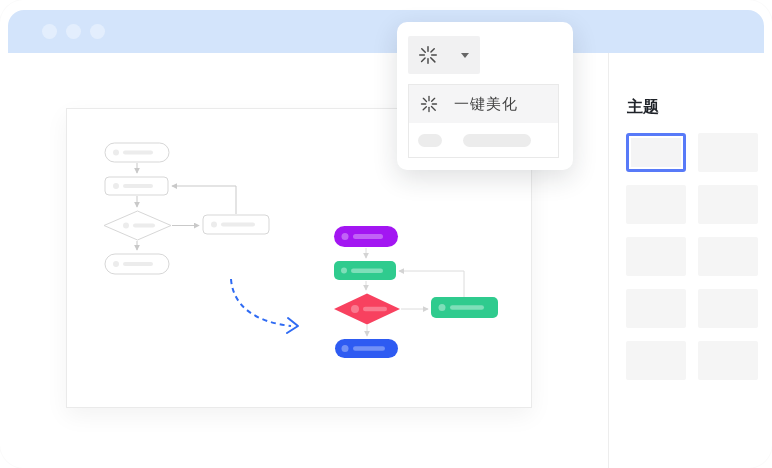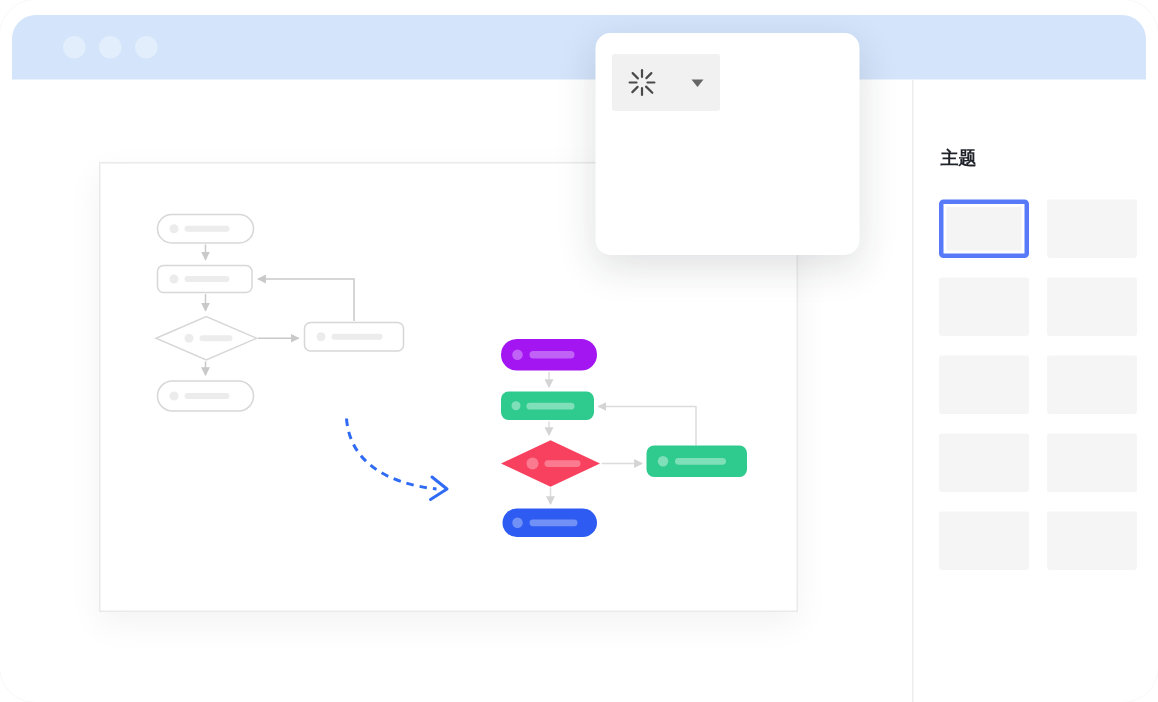--- a/index.html
+++ b/index.html
@@ -51,21 +51,21 @@
   }
   .menu-item .burst{margin-left:10px;}
   .menu-item-label{margin-left:15px;font-size:15px;color:#3f3f3f;letter-spacing:1px;}
   .menu-skeleton{height:34px;display:flex;align-items:center;}
   .pill{background:#ececec;border-radius:7px;height:13px;}
   .pill.small{width:24px;margin-left:9px;}
   .pill.big{width:68px;margin-left:21px;}
   
   .divider{position:absolute;left:608px;top:53px;bottom:0;width:1px;background:#ededed;}
   .sidebar-title{
-    position:absolute;left:627px;top:97px;font-size:12px;font-weight:700;color:#1f2329;
+    position:absolute;left:627px;top:97px;font-size:16px;font-weight:700;color:#1f2329;
   }
   .theme-grid{
     position:absolute;left:626px;top:133px;width:132px;
     display:grid;grid-template-columns:60px 60px;grid-auto-rows:39px;
     column-gap:12px;row-gap:13px;
   }
   .thumb{background:#f5f5f5;border-radius:2px;box-sizing:border-box;cursor:pointer;}
   .thumb.selected{
     background:#fff;border:3px solid #587af8;border-radius:3px;padding:2px;
   }
@@ -178,20 +178,41 @@
           <line x1="16" y1="12" x2="21" y2="12"></line>
           <line x1="5.2" y1="5.2" x2="9" y2="9"></line>
           <line x1="15" y1="15" x2="19.5" y2="19.5"></line>
           <line x1="5" y1="19" x2="8.8" y2="15.2"></line>
           <line x1="15.2" y1="8.8" x2="18.8" y2="5.2"></line>
         </g>
       </svg>
       <span class="caret"></span>
     </button>
 
+    <div class="menu">
+      <div class="menu-item">
+        <svg class="burst" width="20" height="20" viewBox="0 0 24 24">
+          <g stroke="#4a4a4a" stroke-width="1.6" stroke-linecap="round">
+            <line x1="12" y1="3" x2="12" y2="8"></line>
+            <line x1="12" y1="16" x2="12" y2="21"></line>
+            <line x1="3" y1="12" x2="8" y2="12"></line>
+            <line x1="16" y1="12" x2="21" y2="12"></line>
+            <line x1="5.2" y1="5.2" x2="9" y2="9"></line>
+            <line x1="15" y1="15" x2="19.5" y2="19.5"></line>
+            <line x1="5" y1="19" x2="8.8" y2="15.2"></line>
+            <line x1="15.2" y1="8.8" x2="18.8" y2="5.2"></line>
+          </g>
+        </svg>
+        <span class="menu-item-label">一键美化</span>
+      </div>
+      <div class="menu-skeleton">
+        <span class="pill small"></span>
+        <span class="pill big"></span>
+      </div>
+    </div>
   </div>
 
   <div class="divider"></div>
   <div class="sidebar-title">主题</div>
   <div class="theme-grid">
       <div class="thumb selected">
         <div class="thumb-inner"></div>
       </div>
       <div class="thumb"></div>
       <div class="thumb"></div>

